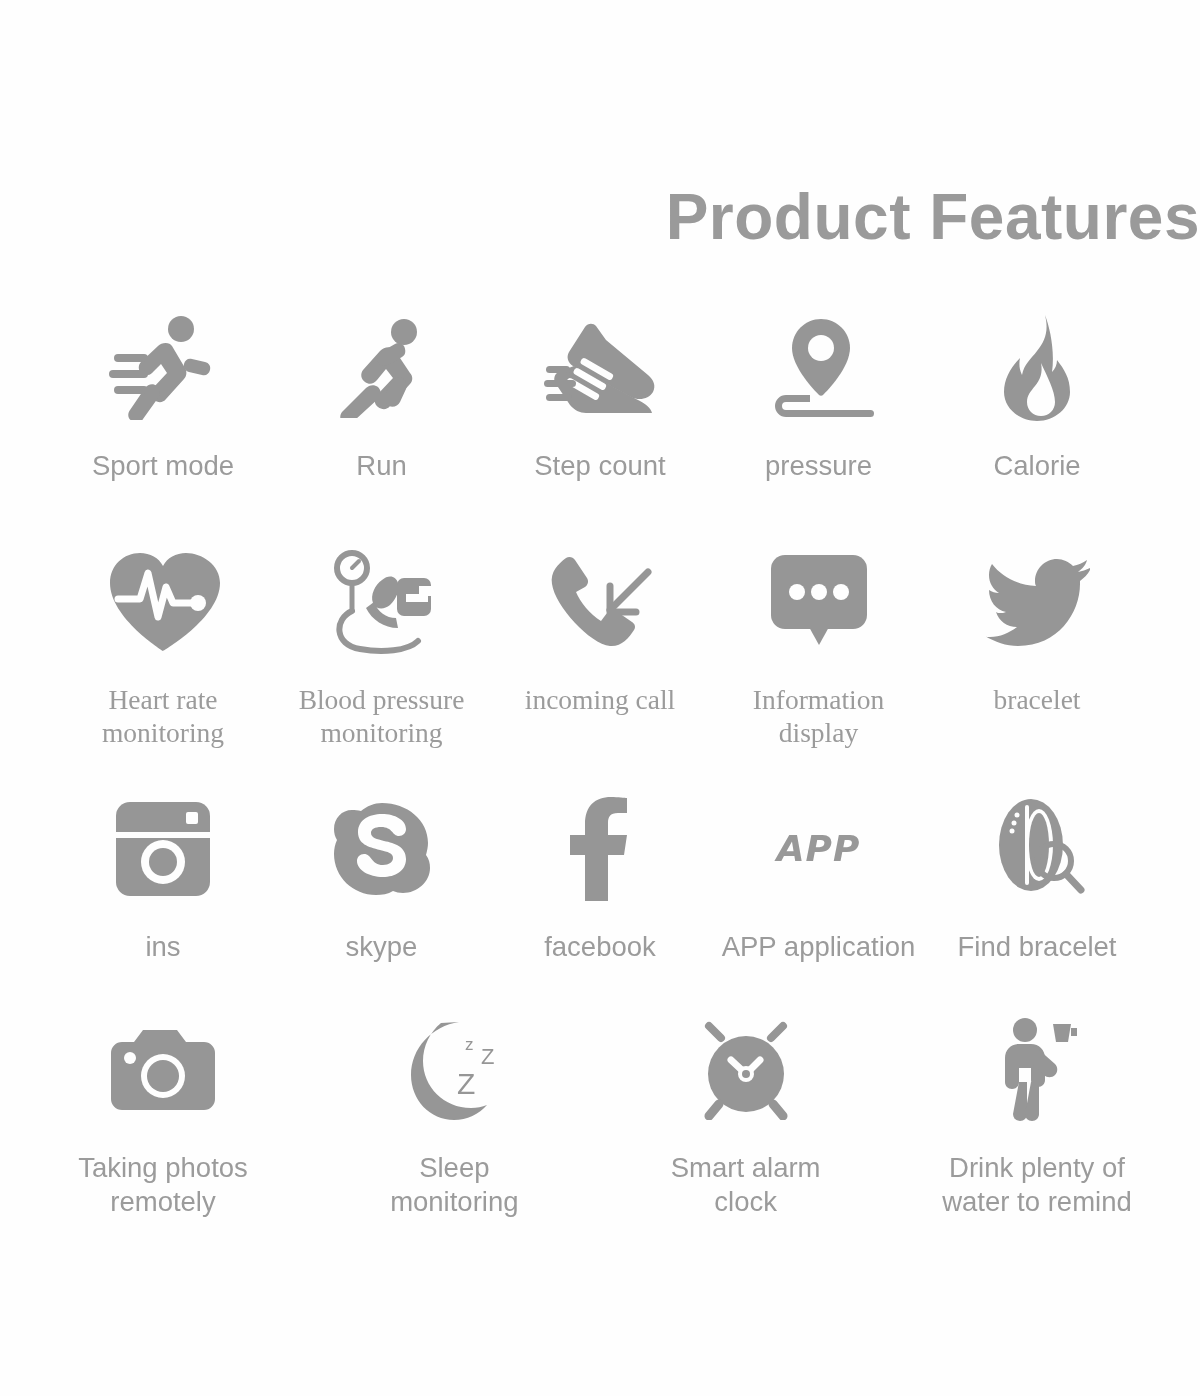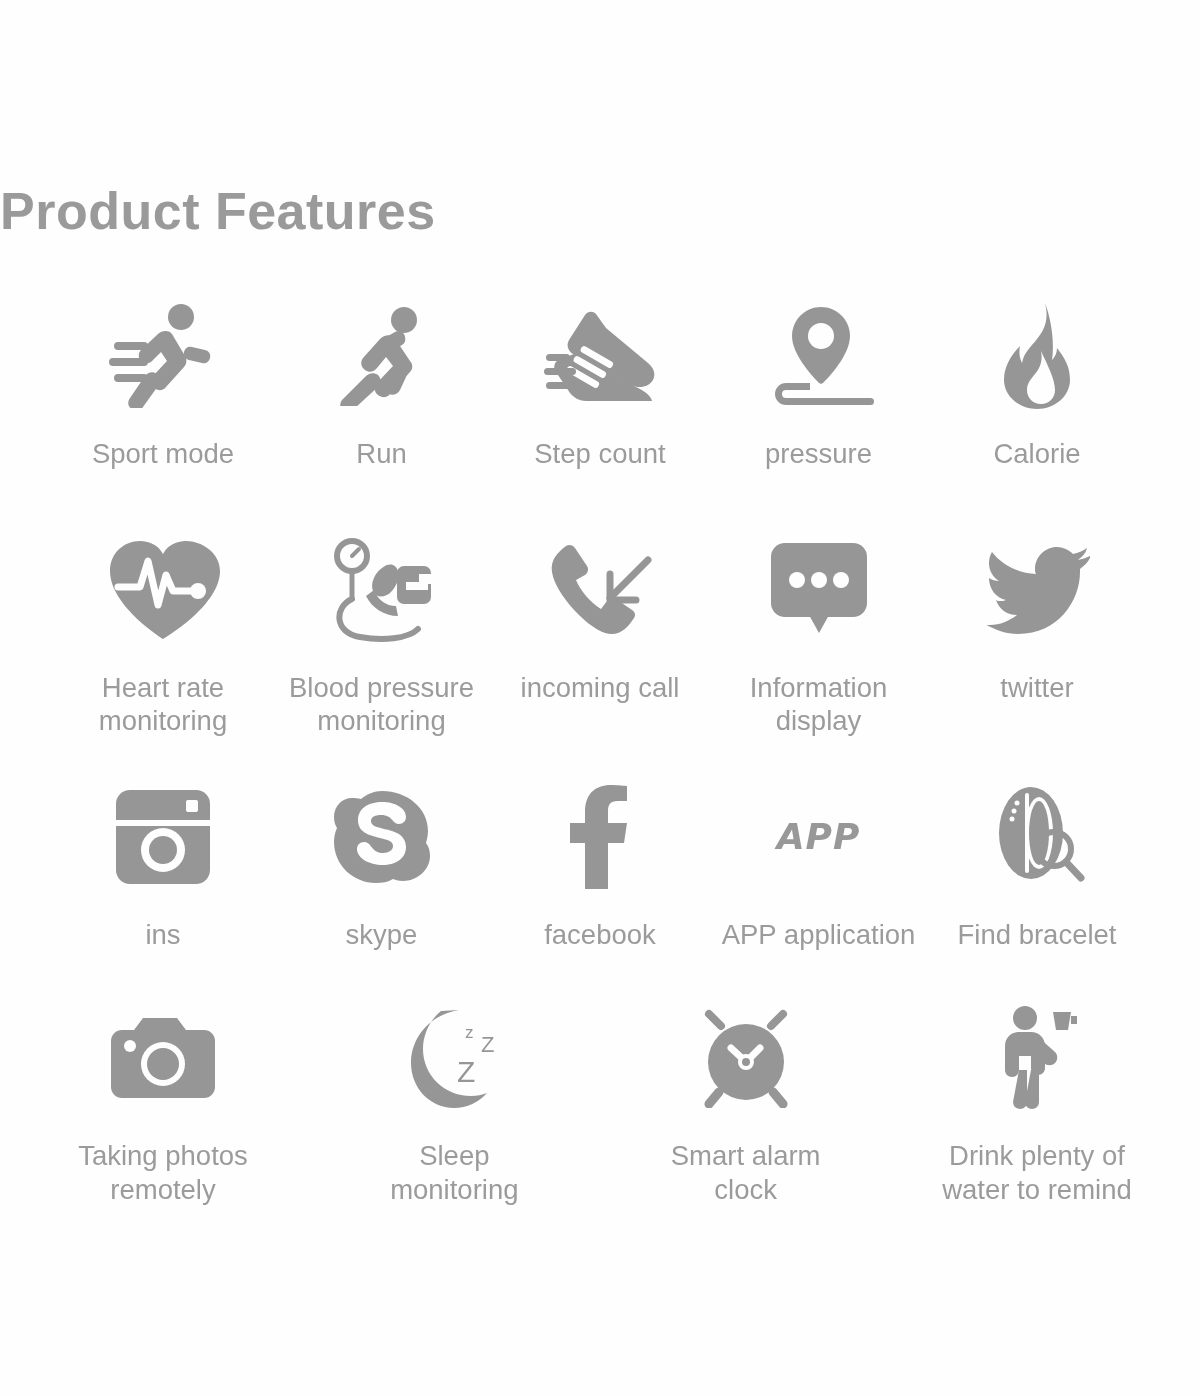--- a/index.html
+++ b/index.html
@@ -15,40 +15,40 @@
     overflow: hidden;
   }
   .page {
     position: relative;
     width: 1200px;
     height: 1396px;
     background: #fefefe;
     box-sizing: border-box;
   }
   .page-title {
-    text-align: left;
-    font-size: 52px;
+    text-align: right;
+    font-size: 64px;
     font-weight: bold;
     color: #9a9a9a;
     letter-spacing: 0.5px;
     margin: 0;
     padding-top: 185px;
     line-height: 1.0;
   }
   .grid {
     margin-top: 60px;
     padding: 0 55px;
   }
   .row {
     display: flex;
     justify-content: space-between;
     align-items: flex-start;
   }
   .row-1 { margin-top: 10px; }
-  .row-2 { margin-top: 60px; }
+  .row-2 { margin-top: 60px; font-family: Liberation Serif, serif; }
   .row-3 { margin-top: 40px; }
   .row-4 { margin-top: 48px; }
 
   .cell {
     width: 216px;
     display: flex;
     flex-direction: column;
     align-items: center;
   }
   .icon-box {
@@ -216,21 +216,21 @@
         <div class="label">Information
 display</div>
       </div>
 
       <div class="cell">
         <div class="icon-box">
           <svg width="106" height="90" viewBox="0 0 106 90">
             <path d="M106 11c-4 2-8 3-12 4 4-3 8-7 9-12-4 3-9 5-14 6-4-4-10-7-16-7-12 0-22 10-22 22 0 2 0 3 1 5C34 28 18 20 8 7c-2 3-3 7-3 11 0 8 4 14 10 18-4 0-7-1-10-3 0 11 7 20 17 22-2 1-4 1-6 1-1 0-3 0-4-1 3 9 11 15 21 15-8 6-17 10-27 10-2 0-4 0-5-1 10 6 21 10 33 10 40 0 62-33 62-62v-3c4-3 8-7 10-11z"></path>
           </svg>
         </div>
-        <div class="label">twitter</div>
+        <div class="label">bracelet</div>
       </div>
 
     </div>
 
     <div class="row row-3">
 
       <div class="cell">
         <div class="icon-box">
           <svg width="94" height="94" viewBox="0 0 94 94">
             <rect x="0" y="0" width="94" height="94" rx="14"></rect>

